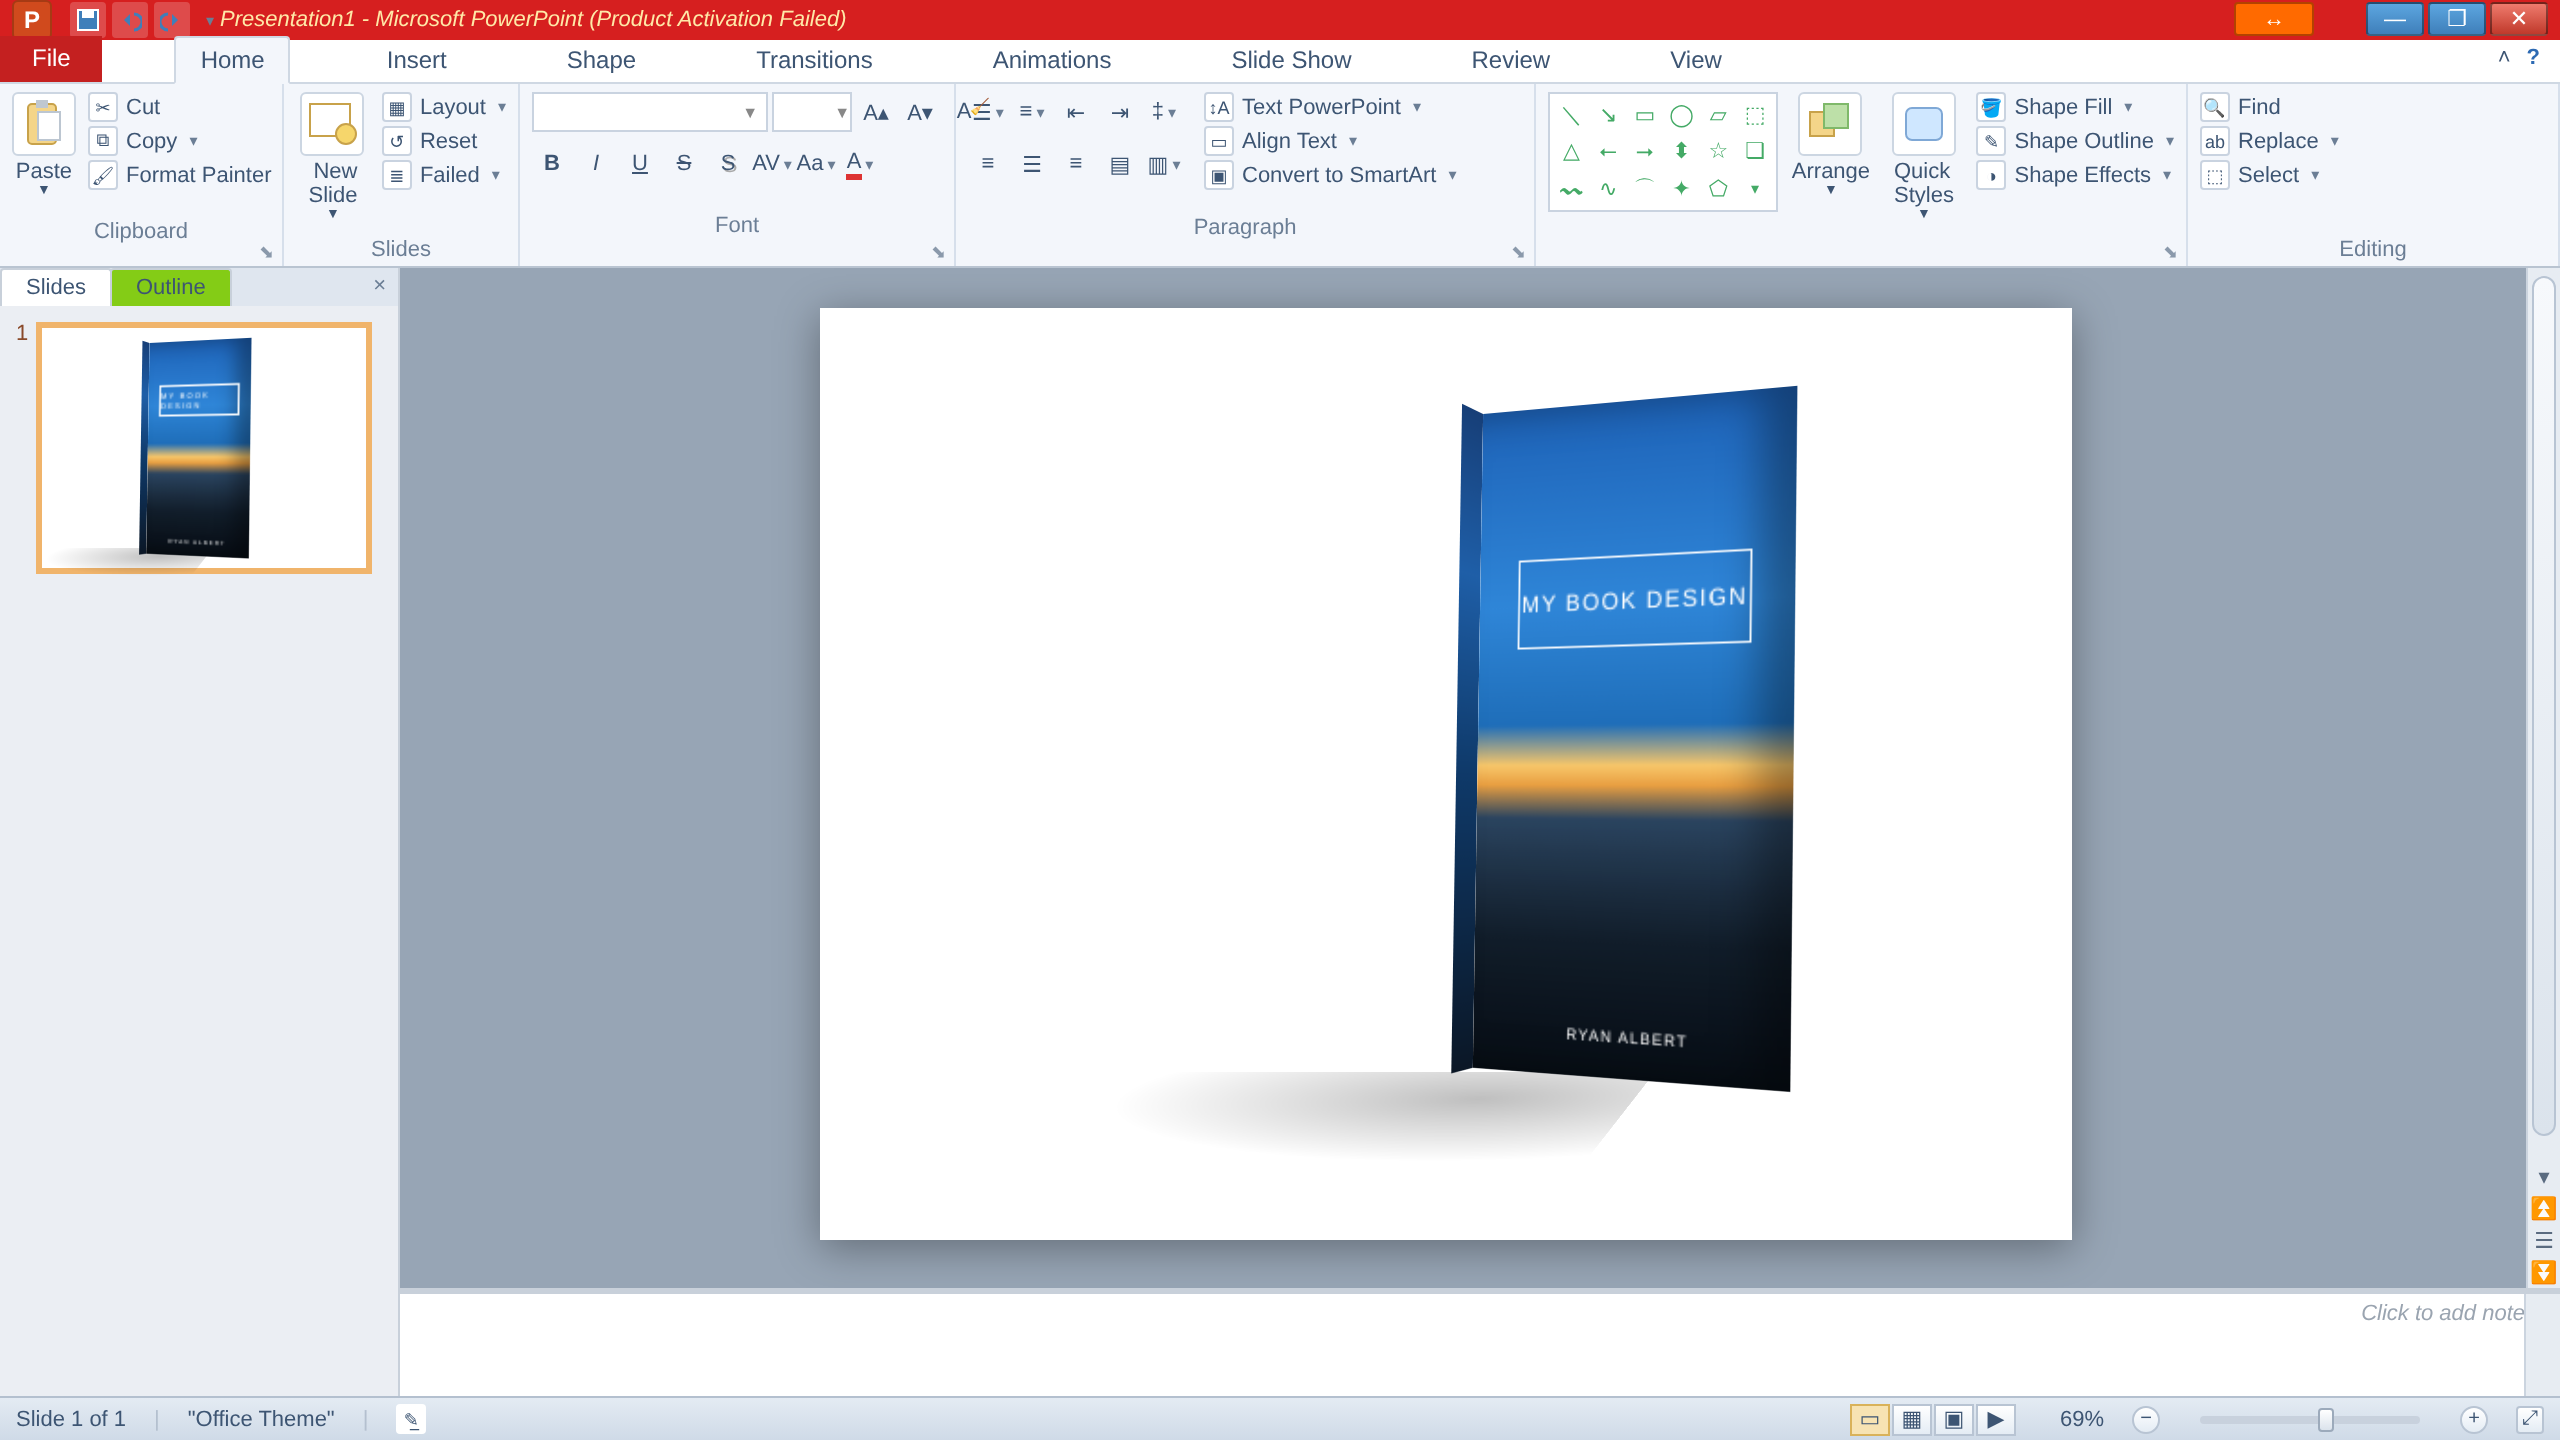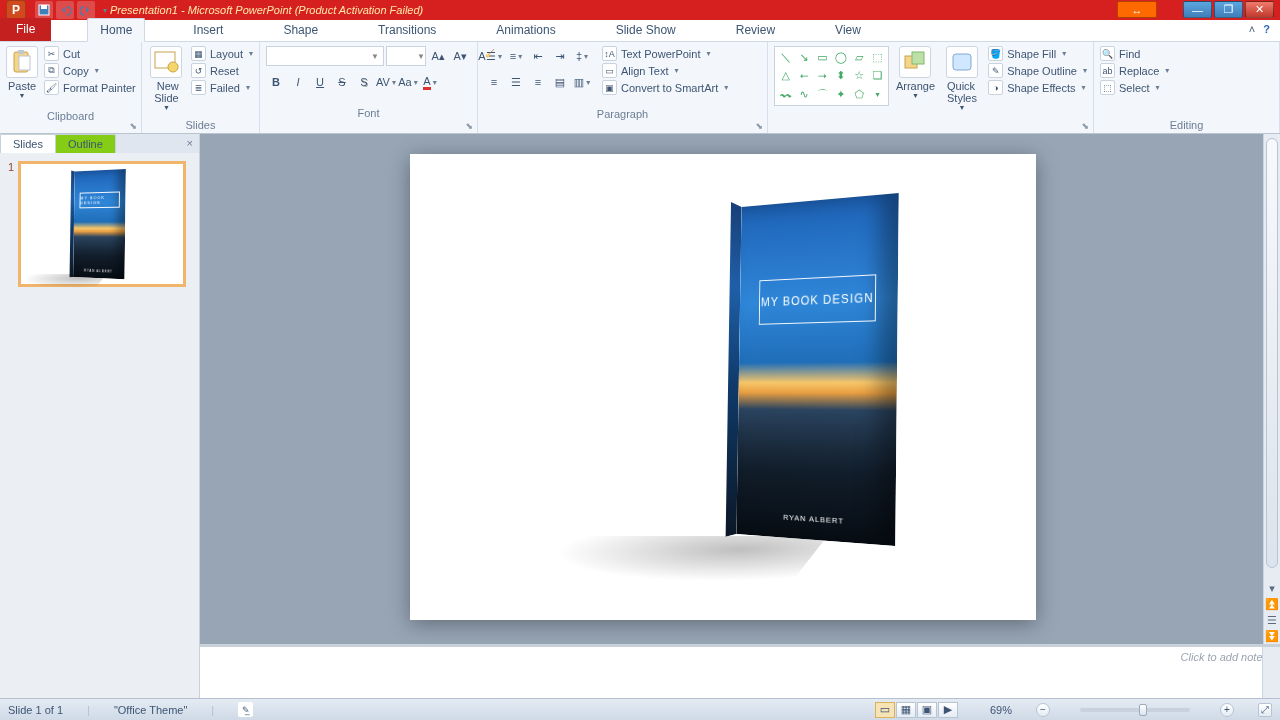--- a/index.html
+++ b/index.html
@@ -75,21 +75,21 @@
   .book .author{ position:absolute; bottom:16px; left:0; right:0; text-align:center; color:#fff; font-size:8px; letter-spacing:1px;}
   
   .thumb .book-scene{ left:34px; top:4px; width:110px; height:120px; perspective:500px;}
   .thumb .book{ left:18px; top:4px; width:56px; height:108px; transform:rotateY(-24deg) rotateX(2deg);}
   .thumb .book .front{ width:56px; height:108px; box-shadow: inset -8px 0 10px rgba(0,0,0,.35);}
   .thumb .book .spine{ width:8px; height:108px; left:-8px;}
   .thumb .book .title-box{ top:22px; left:6px; right:6px; height:16px; font-size:4px; border-width:1px;}
   .thumb .book .author{ font-size:3px; bottom:5px;}
   .thumb .book-shadow{ bottom:-2px; left:-32px; width:80px; height:14px;}
   
-  .statusbar{ height:22px; background:linear-gradient(#e4ebf3,#cfdae7); border-top:1px solid #b4c0cf; display:flex; align-items:center; padding:0 8px; color:#3d5573; font-size:11px; gap:24px;}
+  .statusbar{ height:22px; background:linear-gradient(#e4ebf3,#cfdae7); border-top:1px solid #b4c0cf; display:flex; align-items:center; padding:0 8px; color:#3d5573; font-size:11px; gap:14px;}
   .statusbar .spacer{flex:1;}
   .view-btns{ display:flex; gap:1px;}
   .view-btns .vb{ width:20px; height:16px; border:1px solid #b8c4d3; background:linear-gradient(#fff,#e4ecf4); display:flex; align-items:center; justify-content:center;}
   .view-btns .vb.active{ background:#f7e3b3; border-color:#d9b25a;}
   .zoom-slider{ width:110px; height:4px; background:#c8d1dd; border-radius:2px; position:relative; margin:0 6px;}
   .zoom-slider .knob{ position:absolute; left:54%; top:-4px; width:8px; height:12px; background:linear-gradient(#fff,#dbe3ec); border:1px solid #9caabb; border-radius:2px;}
   .zbtn{ width:14px; height:14px; border:1px solid #b8c4d3; border-radius:7px; background:linear-gradient(#fff,#e4ecf4); display:flex; align-items:center; justify-content:center; font-size:10px;}
   svg{display:block;}
 </style>
 </head>

